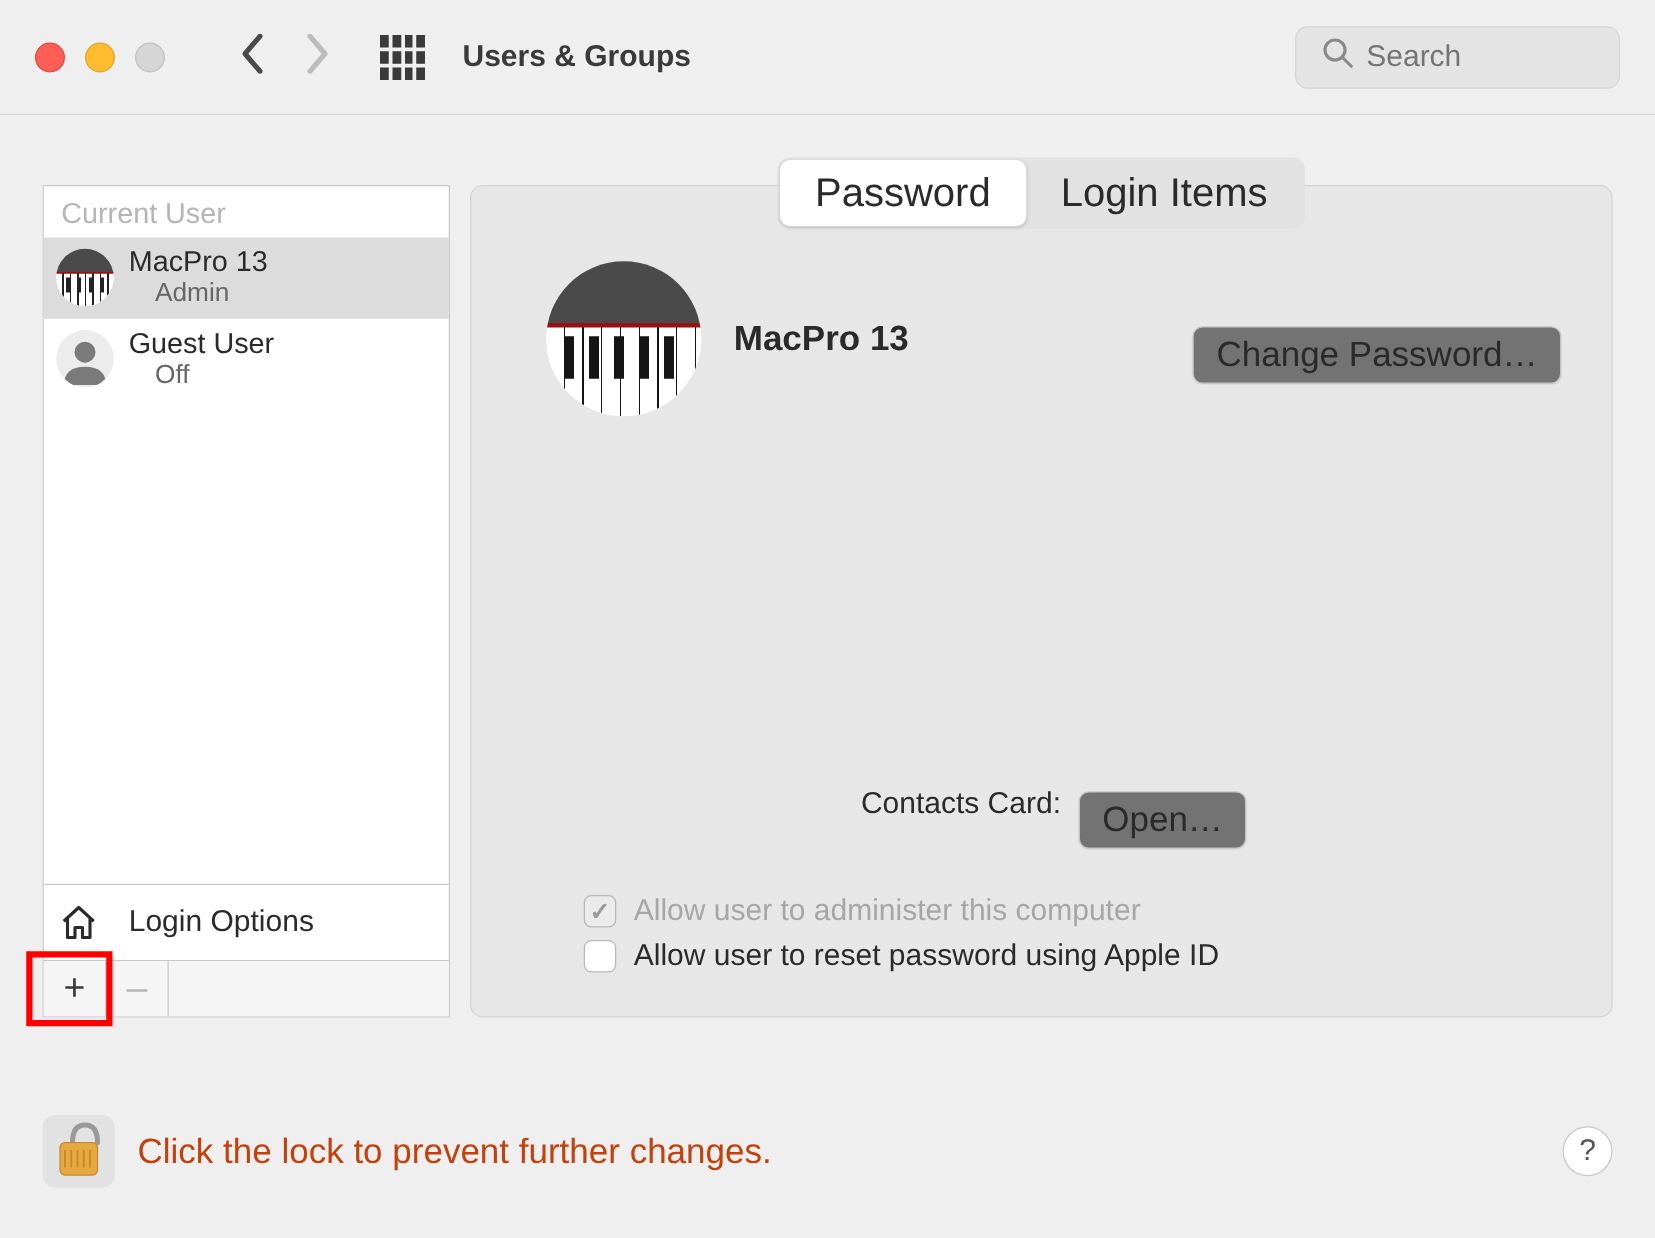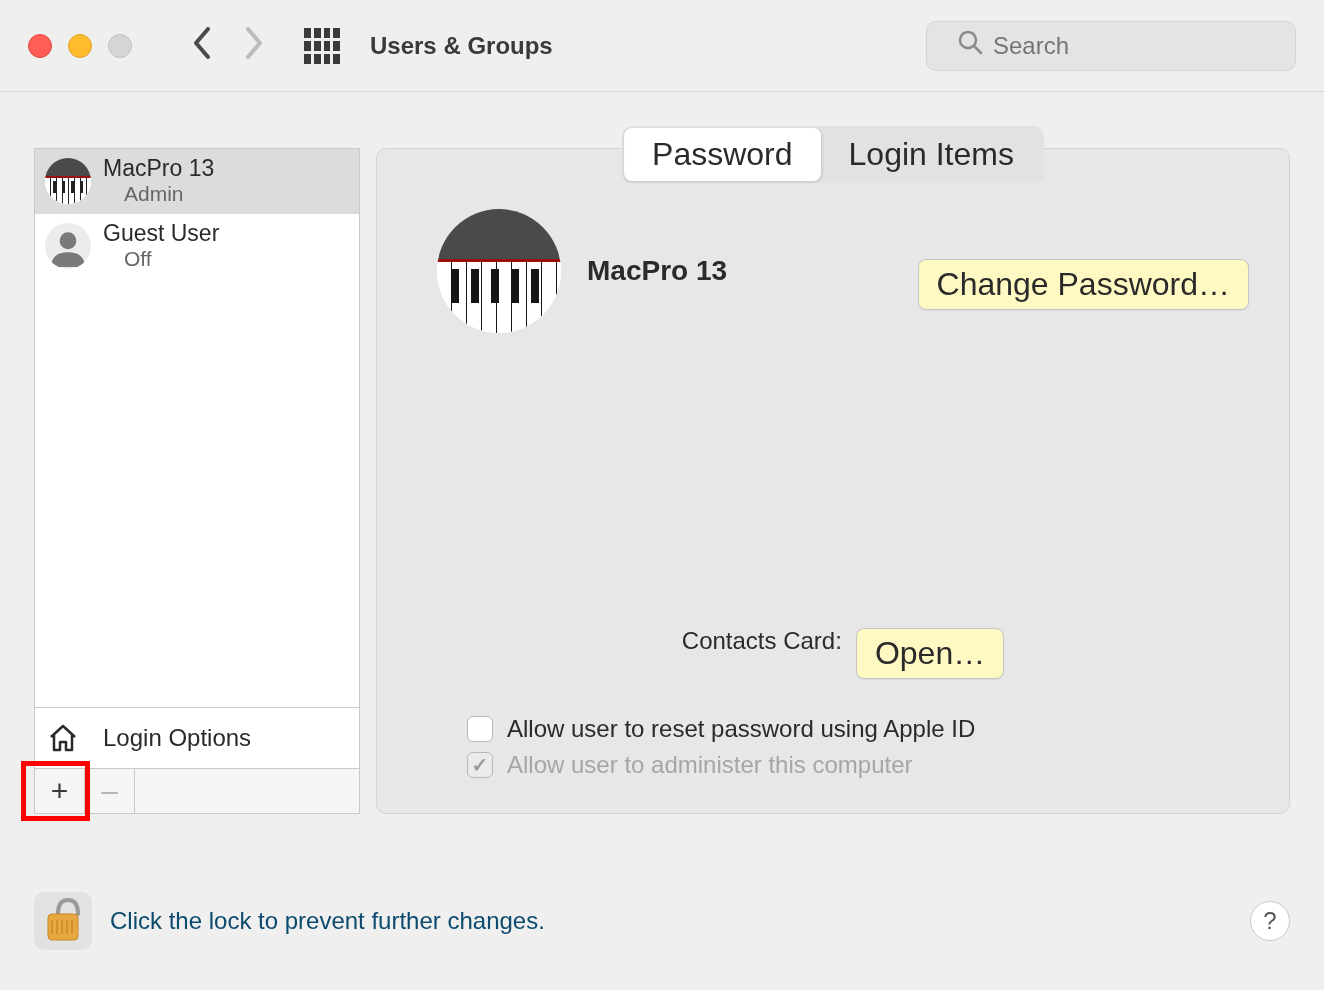--- a/index.html
+++ b/index.html
@@ -62,28 +62,28 @@
       width: 100%;
       height: 100%;
     }
     .window-title {
       font-size: 24px;
       font-weight: 700;
       color: #3a3a3a;
       flex: 1;
     }
     .search-box {
-      width: 370px;
+      width: 260px;
       height: 50px;
       background: #e4e4e4;
       border: 1px solid #d5d5d5;
       border-radius: 10px;
       display: flex;
       align-items: center;
-      padding: 0 30px;
+      padding: 0 20px;
       gap: 10px;
     }
     .search-icon {
       color: #8a8a8a;
       font-size: 28px;
     }
     .search-input {
       border: none;
       background: transparent;
       font-size: 24px;
@@ -280,25 +280,25 @@
       background: repeating-linear-gradient(to right, transparent 0, transparent 4px, #151515 4px, #151515 12px, transparent 12px, transparent 20px);
       z-index: 1;
     }
     .big-username {
       font-size: 28px;
       font-weight: 700;
       color: #2a2a2a;
       flex: 1;
     }
     .mac-button {
-      background: #fef9c3;
+      background: #737373;
       border: 1px solid #c5c5c5;
       border-radius: 8px;
       padding: 6px 18px;
-      font-size: 32px;
+      font-size: 28px;
       color: #2a2a2a;
       cursor: pointer;
       box-shadow: 0 1px 1px rgba(0,0,0,0.06);
       margin-top: 26px;
     }
     .panel-spacer { flex: 1; }
     .contacts-row {
       display: flex;
       align-items: center;
       justify-content: center;
@@ -355,22 +355,22 @@
       width: 58px;
       height: 58px;
       background: #e2e2e2;
       border-radius: 10px;
       display: flex;
       align-items: center;
       justify-content: center;
       cursor: pointer;
     }
     .footer-text {
-      font-size: 24px;
-      color: #0c4a6e;
+      font-size: 28px;
+      color: #c2410c;
       flex: 1;
     }
     .help-button {
       width: 40px;
       height: 40px;
       border-radius: 50%;
       background: #fff;
       border: 1px solid #c9c9c9;
       display: flex;
       align-items: center;
@@ -422,20 +422,21 @@
           <circle cx="11" cy="11" r="8" stroke="#8a8a8a" stroke-width="2.5" fill="none"></circle>
           <line x1="17" y1="17" x2="24" y2="24" stroke="#8a8a8a" stroke-width="2.5" stroke-linecap="round"></line>
         </svg>
     </span>
     <input class="search-input" type="text" placeholder="Search" style="">
   </div>
 </div>
 
 <div class="main-area">
   <div class="sidebar">
+    <div class="sidebar-section-header">Current User</div>
     <div class="user-row selected">
       <div class="avatar piano"></div>
       <div class="user-info">
         <div class="user-name">MacPro 13</div>
         <div class="user-role">Admin</div>
       </div>
     </div>
     <div class="user-row">
       <div class="avatar guest">
         <svg viewBox="0 0 40 40">
@@ -480,26 +481,26 @@
         <div class="big-avatar"></div>
         <div class="big-username">MacPro 13</div>
         <button class="mac-button">Change Password…</button>
       </div>
       <div class="panel-spacer"></div>
       <div class="contacts-row">
         <span class="contacts-label">Contacts Card:</span>
         <button class="mac-button">Open…</button>
       </div>
       <div class="checkbox-row">
+        <div class="mac-checkbox disabled checked"></div>
+        <span class="checkbox-label disabled">Allow user to administer this computer</span>
+      </div>
+      <div class="checkbox-row">
         <div class="mac-checkbox"></div>
         <span class="checkbox-label">Allow user to reset password using Apple ID</span>
-      </div>
-      <div class="checkbox-row">
-        <div class="mac-checkbox disabled checked"></div>
-        <span class="checkbox-label disabled">Allow user to administer this computer</span>
       </div>
     </div>
   </div>
 </div>
 
 <div class="footer">
   <div class="lock-button">
     <span>
       <svg width="42" height="50" viewBox="0 0 42 50">
         <path d="M22 20 Q22 6 32 6 Q42 6 42 20" stroke="#999" stroke-width="4" fill="none" stroke-linecap="round" transform="translate(-6,0)"></path>

